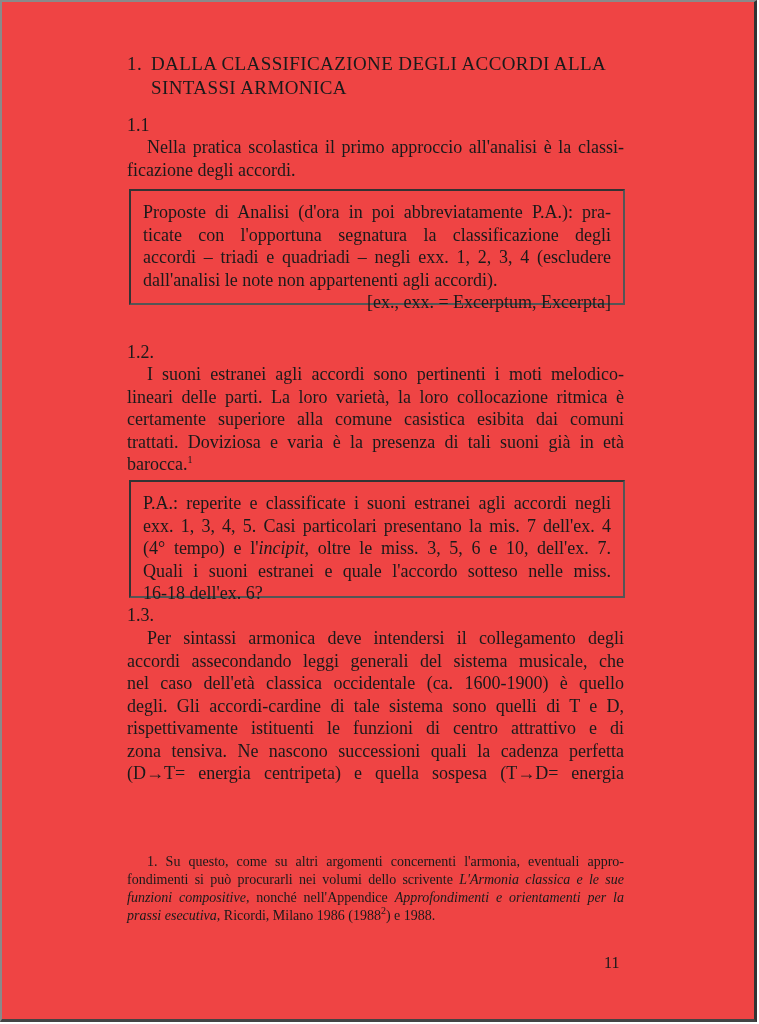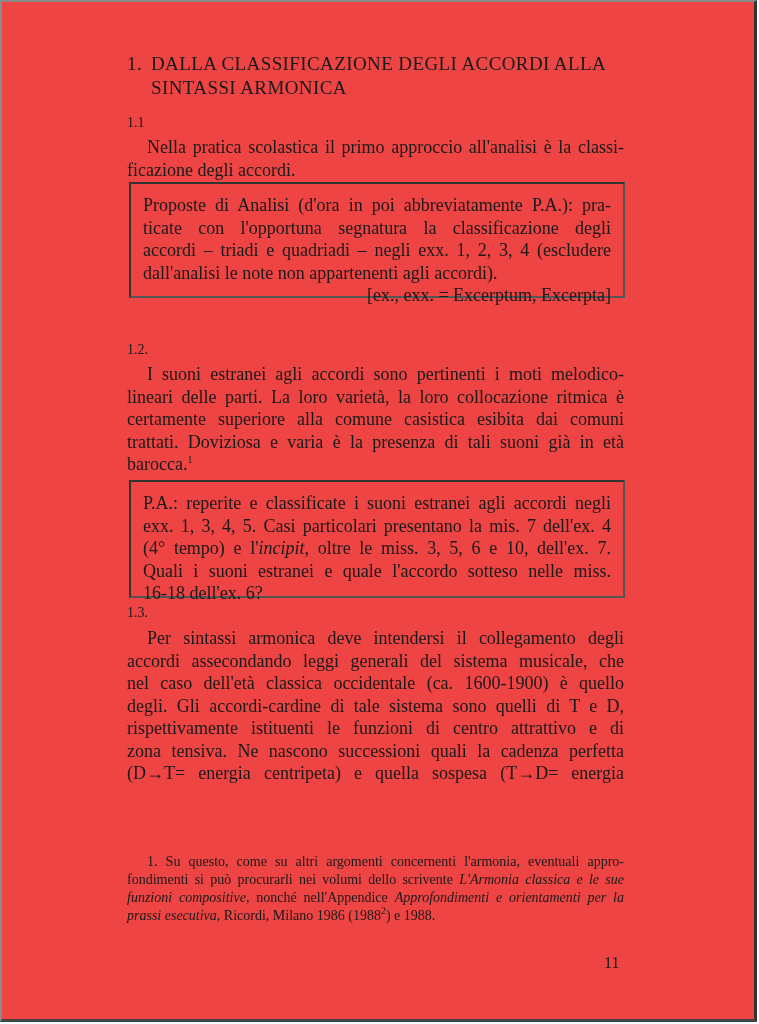--- a/index.html
+++ b/index.html
@@ -11,21 +11,21 @@
     box-sizing: border-box; background: #ef4444;
     font-family: "Liberation Serif", "DejaVu Serif", serif; color: #1a1a1a;
   }
   .abs { position: absolute; }
   .chapter {
     left: 125px; top: 50px; width: 500px;
     font-size: 19px; line-height: 24px; letter-spacing: 0.4px;
   }
   .chapter .num { display: inline-block; width: 24px; }
   .chapter .l2 { padding-left: 24px; }
-  .sec { font-size: 14px; left: 125px; }
+  .sec { font-size: 18px; left: 125px; }
   .para {
     left: 125px; width: 497px; font-size: 18px; line-height: 22.5px;
     text-align: justify; text-align-last: left;
   }
   .para .line { display: block; text-align: justify; text-align-last: justify; white-space: nowrap; }
   .para .line.last { text-align-last: left; }
   .para .line.indent { padding-left: 20px; }
   .box {
     left: 127px; width: 496px; box-sizing: border-box;
     border: 2px solid #333; border-bottom-color: #555; border-right-color: #555;
@@ -53,21 +53,21 @@
     <div><span class="num">1.</span><span>DALLA CLASSIFICAZIONE DEGLI ACCORDI ALLA</span></div>
     <div class="l2">SINTASSI ARMONICA</div>
   </div>
 
   <div class="abs sec" style="top:113px;">1.1</div>
   <div class="abs para" style="top:134px;">
     <span class="line indent">Nella pratica scolastica il primo approccio all'analisi è la classi-</span>
     <span class="line last">ficazione degli accordi.</span>
   </div>
 
-  <div class="abs box" style="top:180px; height:116px;">
+  <div class="abs box" style="top:187px; height:116px;">
     <span class="line">Proposte di Analisi (d'ora in poi abbreviatamente P.A.): pra-</span>
     <span class="line">ticate con l'opportuna segnatura la classificazione degli</span>
     <span class="line">accordi – triadi e quadriadi – negli exx. 1, 2, 3, 4 (escludere</span>
     <span class="line last">dall'analisi le note non appartenenti agli accordi).</span>
     <span class="line right">[ex., exx. = Excerptum, Excerpta]</span>
   </div>
 
   <div class="abs sec" style="top:340px;">1.2.</div>
   <div class="abs para" style="top:361px;">
     <span class="line indent">I suoni estranei agli accordi sono pertinenti i moti melodico-</span>

